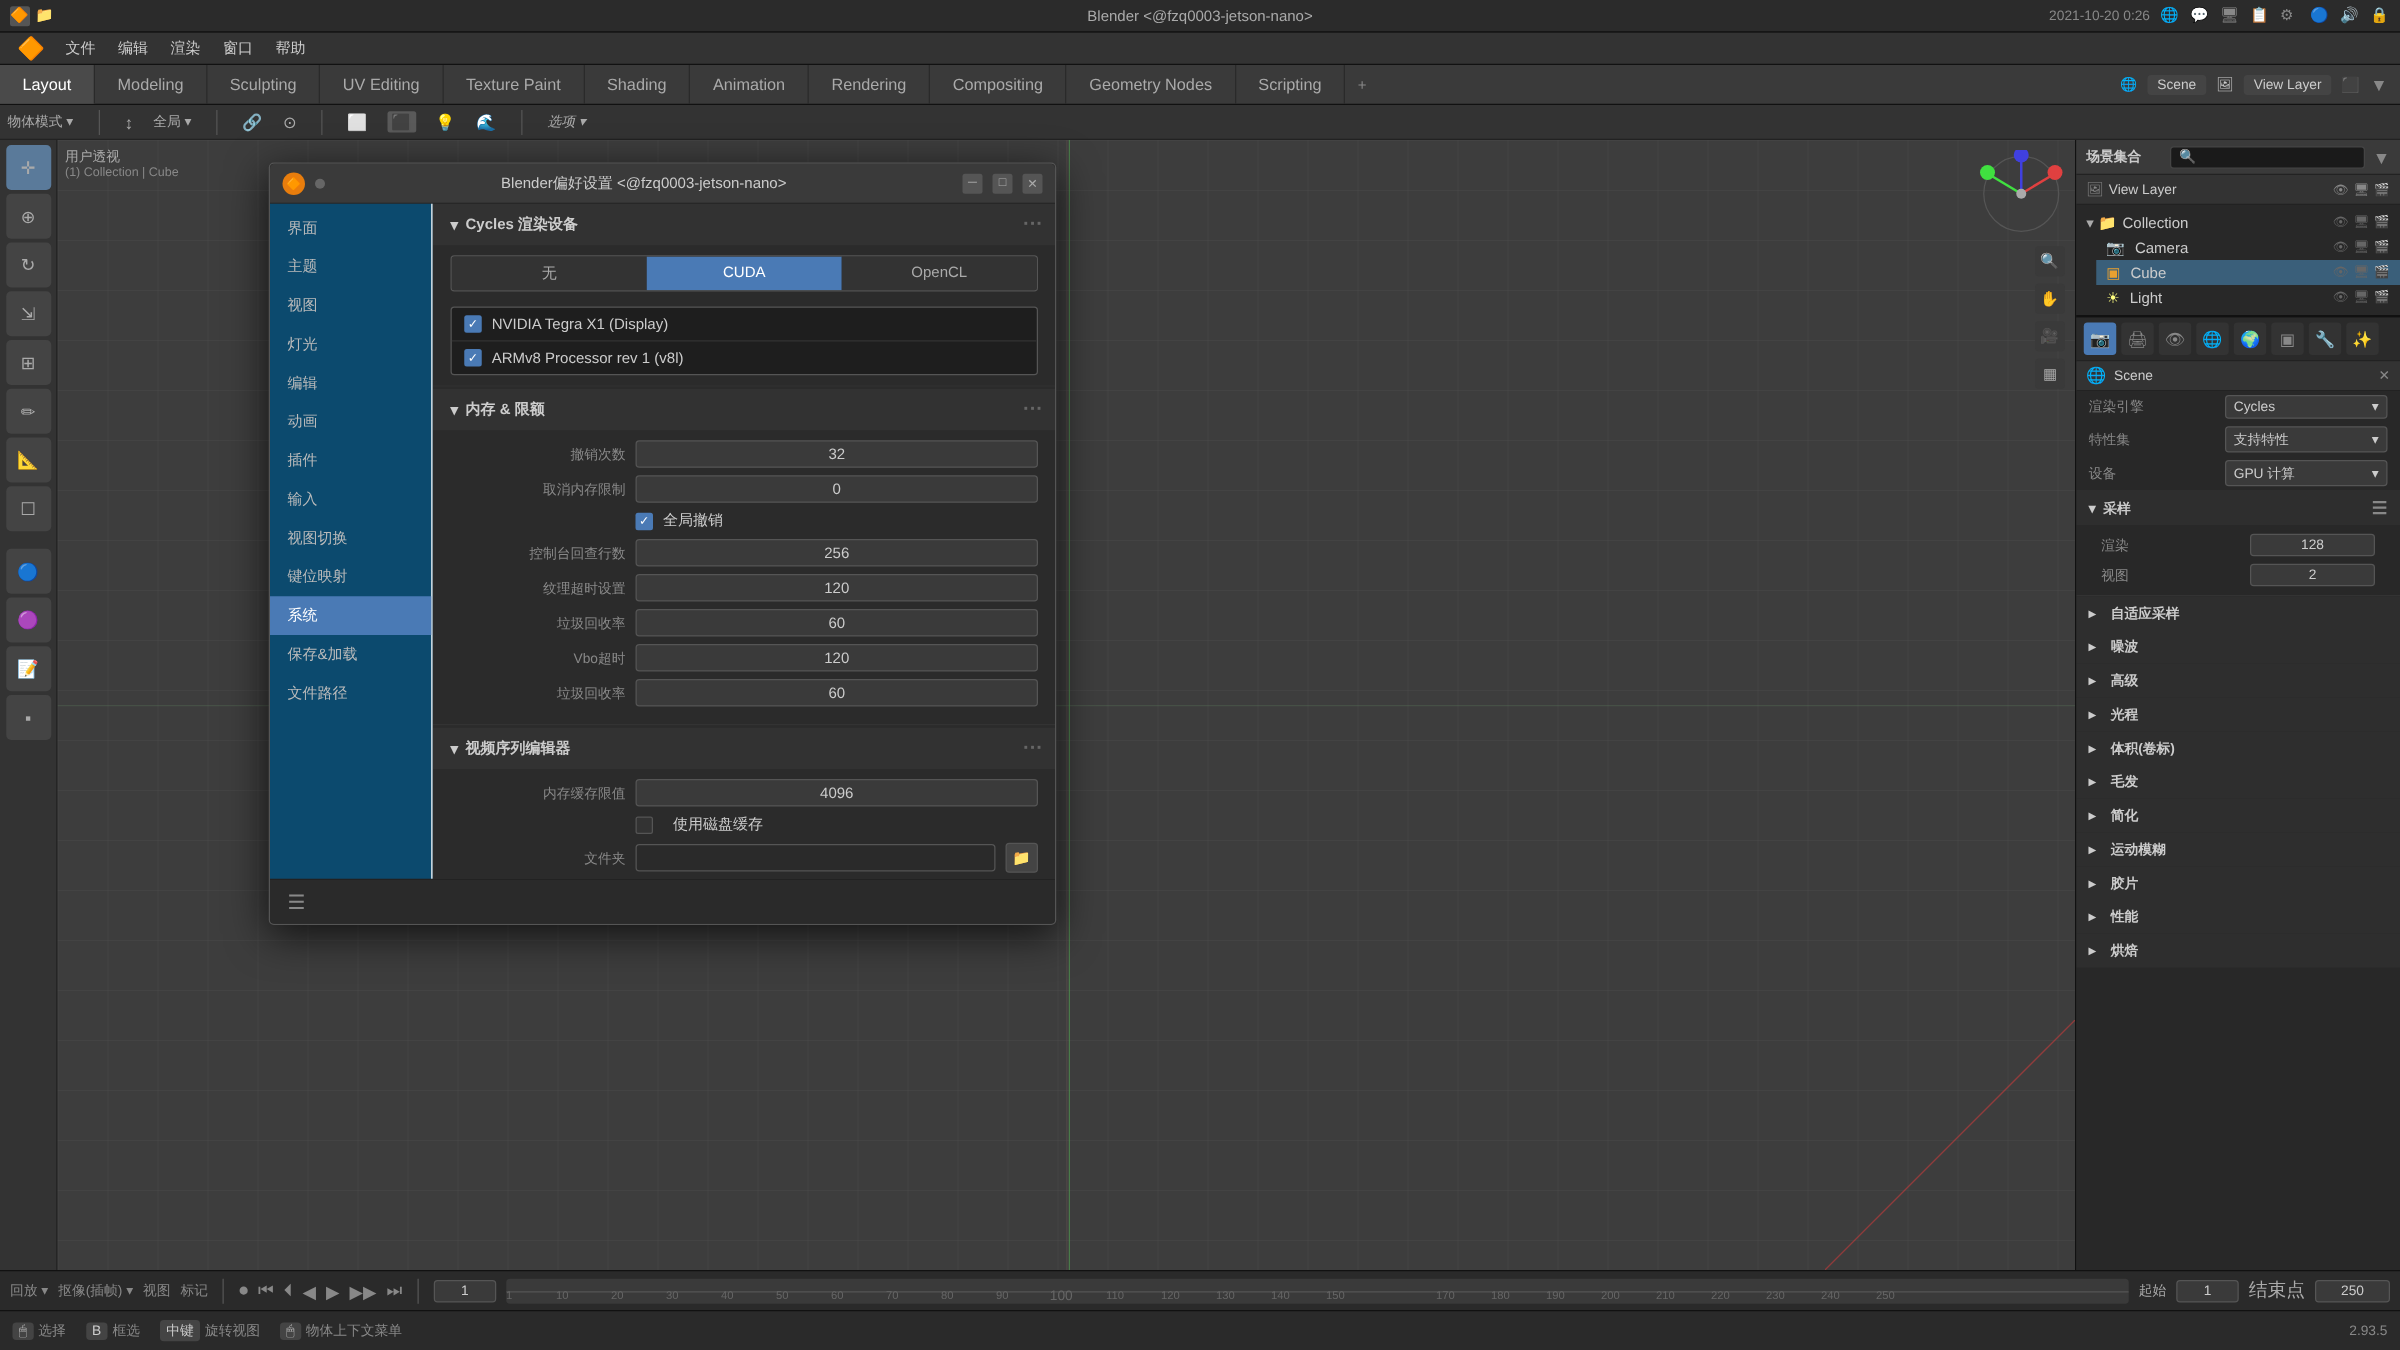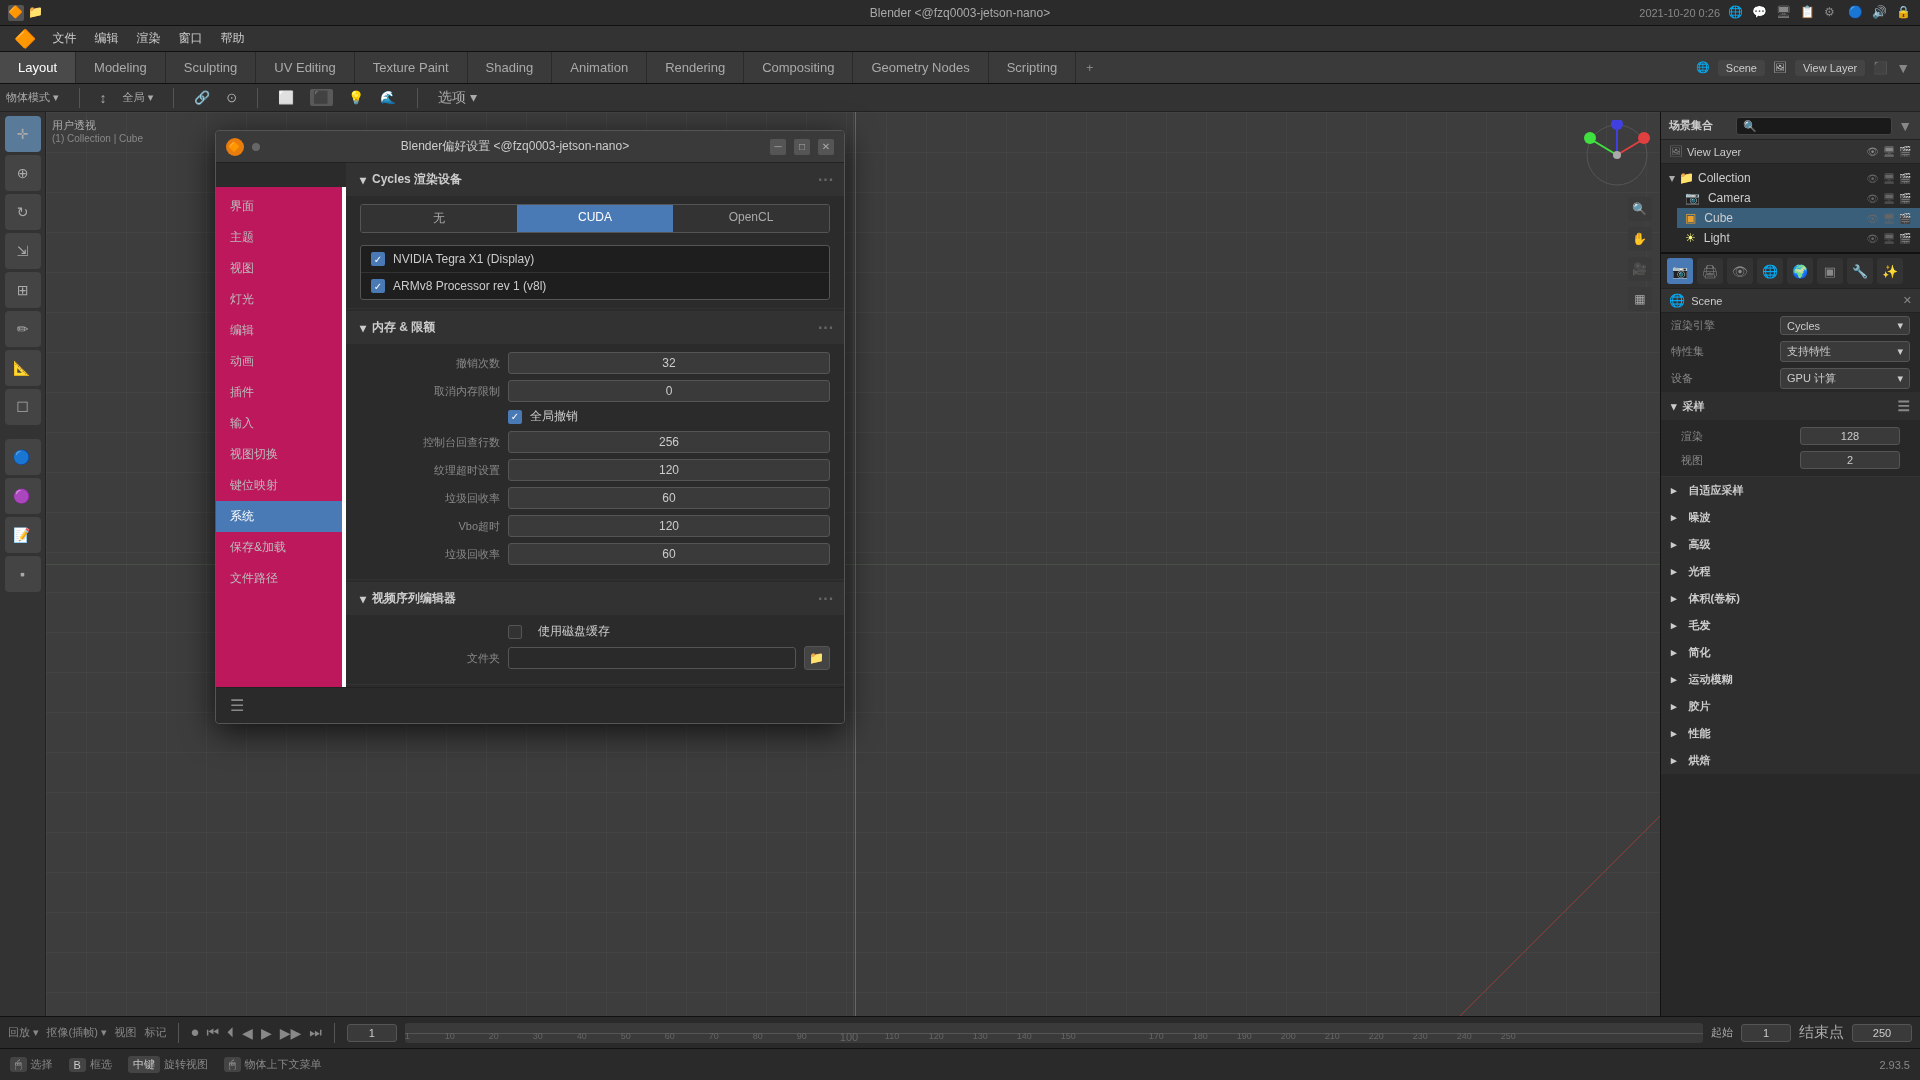--- a/index.html
+++ b/index.html
@@ -332,24 +332,23 @@
       cursor: pointer;
       font-size: 10px;
       color: #aaa;
     }
     #prefs-body {
       display: flex;
       flex: 1;
     }
     #prefs-nav {
       width: 130px;
-      background: #be185d;
+      background: #0c4a6e;
       padding: 4px 0;
-      border-right: 4px solid #ffffff;
-      margin-top: 24px;
+      border-right: 1px solid #ffffff;
     }
     .prefs-nav-item {
       padding: 7px 14px;
       cursor: pointer;
       color: #bbb;
       font-size: 12px;
     }
     .prefs-nav-item.active {
       background: #4a7ab5;
       color: #fff;
@@ -655,21 +654,21 @@
   <span style="font-size:11px;color:#aaa;cursor:pointer;">全局 ▾</span>
   <div class="toolbar-separator"></div>
   <span style="color:#aaa;font-size:13px;">🔗</span>
   <span style="color:#aaa;font-size:13px;">⊙</span>
   <div class="toolbar-separator"></div>
   <span style="color:#aaa;font-size:13px;">⬜</span>
   <span style="color:#aaa;font-size:13px;background:#5a5a5a;padding:1px 3px;border-radius:2px;">⬛</span>
   <span style="color:#aaa;font-size:13px;">💡</span>
   <span style="color:#aaa;font-size:13px;">🌊</span>
   <div class="toolbar-separator"></div>
-  <span style="color:#aaa;font-size:14px;">选项 ▾</span>
+  <span style="color:#aaa;font-size:11px;font-style:italic;">选项 ▾</span>
 </div>
 
 <div id="main" style="height: calc(1080px - 26px - 26px - 32px - 28px - 32px - 32px); display:flex;">
 
   <div id="left-sidebar">
     <div class="sidebar-tool active">✛</div>
     <div class="sidebar-tool">⊕</div>
     <div class="sidebar-tool">↻</div>
     <div class="sidebar-tool">⇲</div>
     <div class="sidebar-tool">⊞</div>
@@ -1089,20 +1088,24 @@
           </div>
         </div>
 
         <div class="prefs-section">
           <div class="prefs-section-header">
             <span>▾</span>
             <span>视频序列编辑器</span>
             <span class="prefs-section-dots">···</span>
           </div>
           <div class="prefs-section-content">
+            <div class="vse-form-row">
+              <span class="vse-form-label">内存缓存限值</span>
+              <input class="vse-form-input" type="text" value="4096" style="">
+            </div>
             <div class="vse-checkbox-row">
               <div style="width:140px;"></div>
               <div class="vse-checkbox-empty"></div>
               <span style="color:#ccc;font-size:12px;margin-left:8px;">使用磁盘缓存</span>
             </div>
             <div class="vse-form-row">
               <span class="vse-form-label">文件夹</span>
               <input class="vse-form-input disabled" type="text" value="" style="">
               <div class="vse-folder-btn">📁</div>
             </div>

